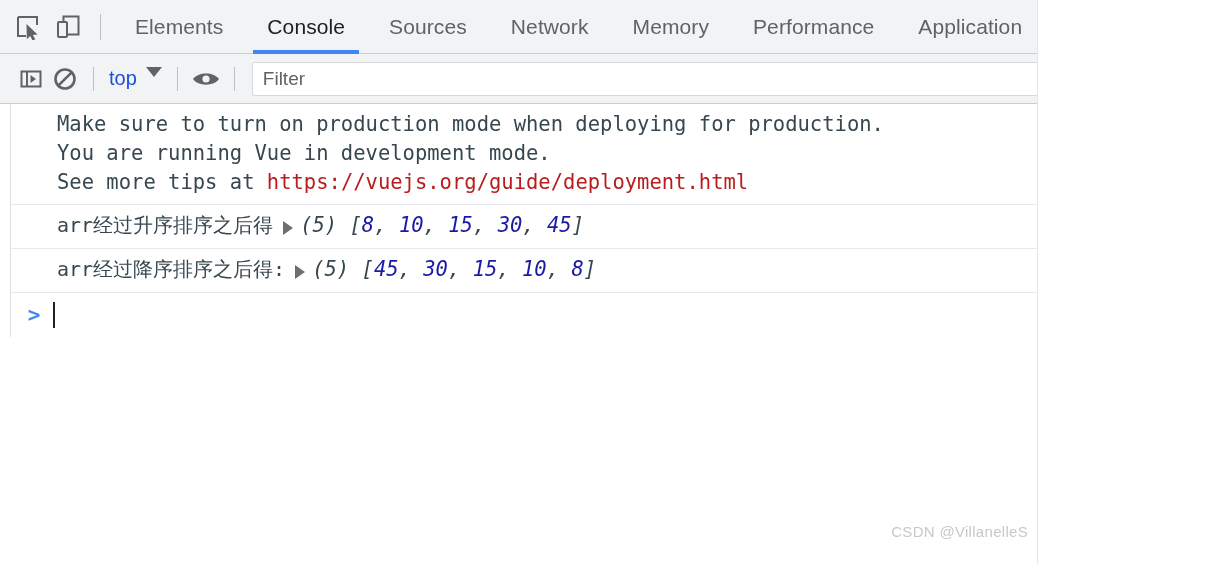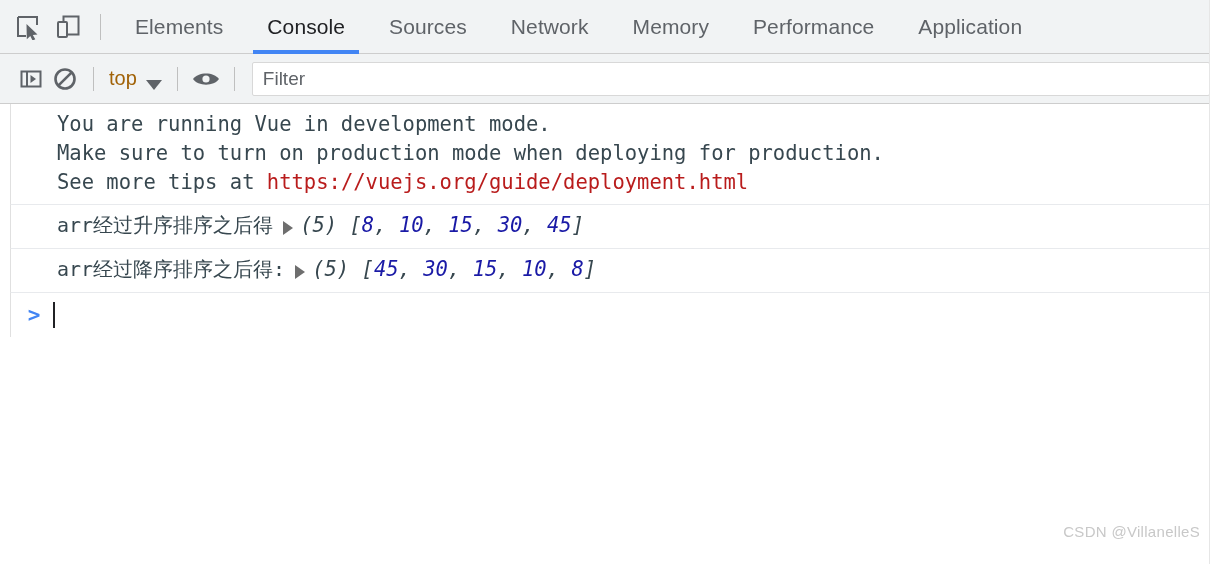--- a/index.html
+++ b/index.html
@@ -9,21 +9,21 @@
   }
   body {
     width: 1210px;
     height: 564px;
     overflow: hidden;
     font-family: "Liberation Sans", sans-serif;
     -webkit-font-smoothing: antialiased;
   }
 
   .devtools {
-    width: 1210px;
+    width: 1038px;
     height: 564px;
     display: flex;
     flex-direction: column;
     background: #ffffff;
     position: relative;
   }
 
   
   .tabbar {
     height: 54px;
@@ -100,24 +100,24 @@
   }
   .tb-sep {
     width: 1px;
     height: 24px;
     background: #bfbfbf;
     margin: 0 11px;
     flex: none;
   }
   .ctx-select {
     display: flex;
-    align-items: flex-end;
+    align-items: flex-start;
     gap: 9px;
     font-size: 20px;
-    color: #a16207;
+    color: #1d4ed8;
     padding: 0 4px;
     cursor: default;
   }
   .caret {
     width: 0;
     height: 0;
     border-left: 8px solid transparent;
     border-right: 8px solid transparent;
     border-top: 10px solid #5f6368;
   }
@@ -351,22 +351,22 @@
     </div>
 
     <div class="tb-sep"></div>
 
     <input class="filter-input" type="text" placeholder="Filter" value="" style="">
   </div>
 
   <div class="messages">
 
     <div class="msg msg-multiline">
+      <div class="msg-line">Make sure to turn on production mode when deploying for production.</div>
       <div class="msg-line">You are running Vue in development mode.</div>
-      <div class="msg-line">Make sure to turn on production mode when deploying for production.</div>
       <div class="msg-line"><span>See more tips at </span><span class="msg-link">https://vuejs.org/guide/deployment.html</span></div>
     </div>
 
     <div class="msg msg-log">
       <span class="log-label">arr经过升序排序之后得</span>
       <span class="arr-group">
         <span class="disclosure"></span>
         <span class="arr-meta">(5)</span>
         <span class="arr-body">&nbsp;[<span class="num">8</span>, <span class="num">10</span>, <span class="num">15</span>, <span class="num">30</span>, <span class="num">45</span>]</span>
       </span>

